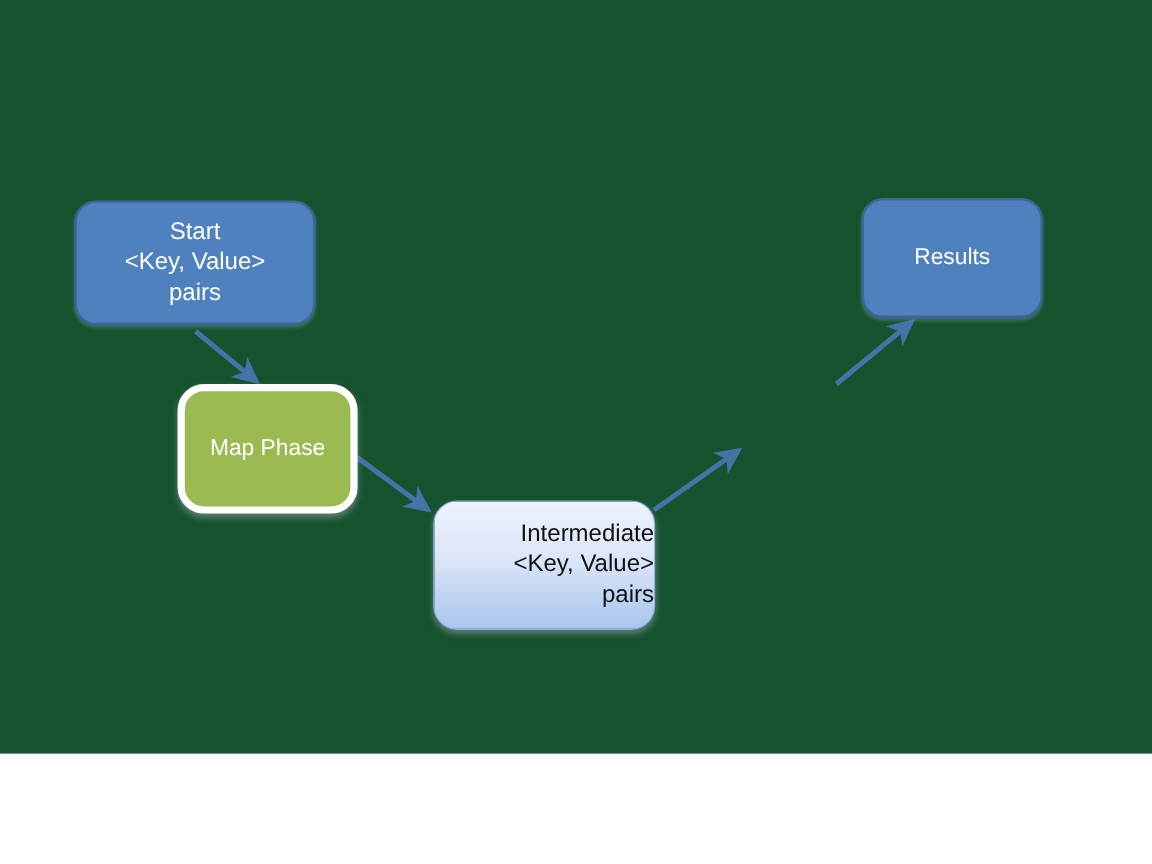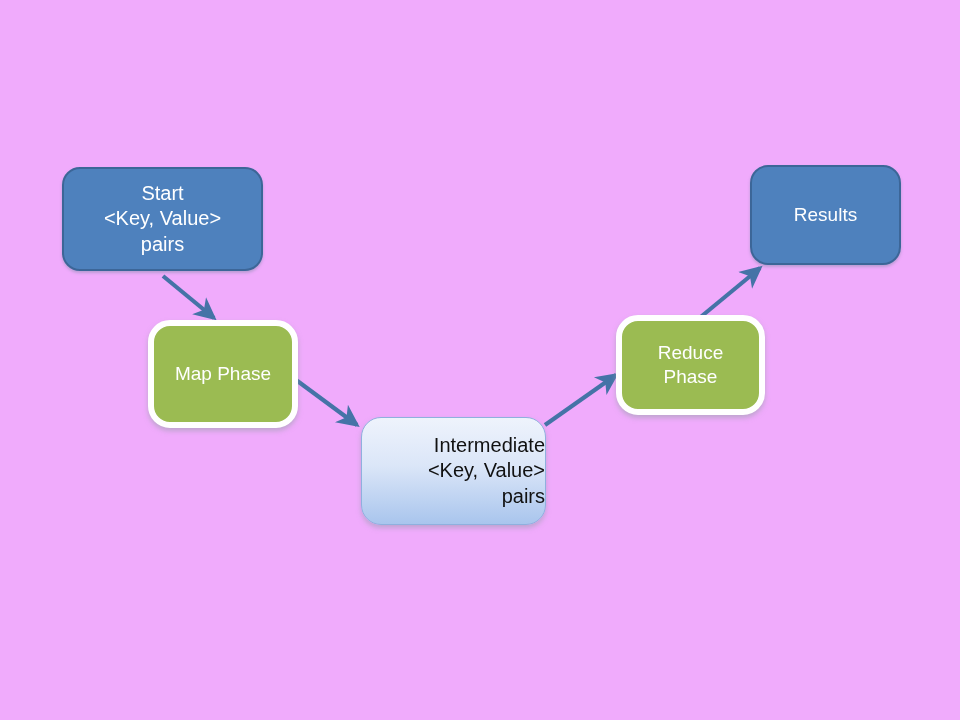--- a/index.html
+++ b/index.html
@@ -9,22 +9,22 @@
   body {
     width: 960px;
     height: 720px;
     background: #ffffff;
     font-family: "Liberation Sans", sans-serif;
     overflow: hidden;
   }
   #canvas {
     position: relative;
     width: 960px;
-    height: 720px;
-    background: #f0abfc;
+    height: 628px;
+    background: #14532d;
   }
   .arrow-layer {
     position: absolute;
     left: 0;
     top: 0;
     width: 960px;
     height: 720px;
     pointer-events: none;
   }
   .node {
@@ -78,21 +78,21 @@
   }
   #node-intermediate {
     left: 361px; top: 417px;  width: 185px;  height: 108px;
     font-size: 20px;
   }
   #node-reduce {
     left: 616px; top: 315px;  width: 149px;  height: 100px;
     font-size: 19px;
   }
   #node-results {
-    left: 750px; top: 165px;  width: 151px;  height: 100px;
+    left: 718px; top: 165px;  width: 151px;  height: 100px;
     font-size: 19px;
   }
 </style>
 </head>
 <body>
 
 <div id="canvas">
 
   <svg class="arrow-layer" viewBox="0 0 960 720" width="960" height="720">
     <defs>
@@ -119,22 +119,18 @@
   <div class="node green" id="node-map">
     <span class="line">Map Phase</span>
   </div>
 
   <div class="node lightblue" id="node-intermediate">
     <span class="line">Intermediate</span>
     <span class="line">&lt;Key, Value&gt;</span>
     <span class="line">pairs</span>
   </div>
 
-  <div class="node green" id="node-reduce">
-    <span class="line">Reduce</span>
-    <span class="line">Phase</span>
-  </div>
 
   <div class="node blue" id="node-results">
     <span class="line">Results</span>
   </div>
 
 </div>
 
 </body></html>

